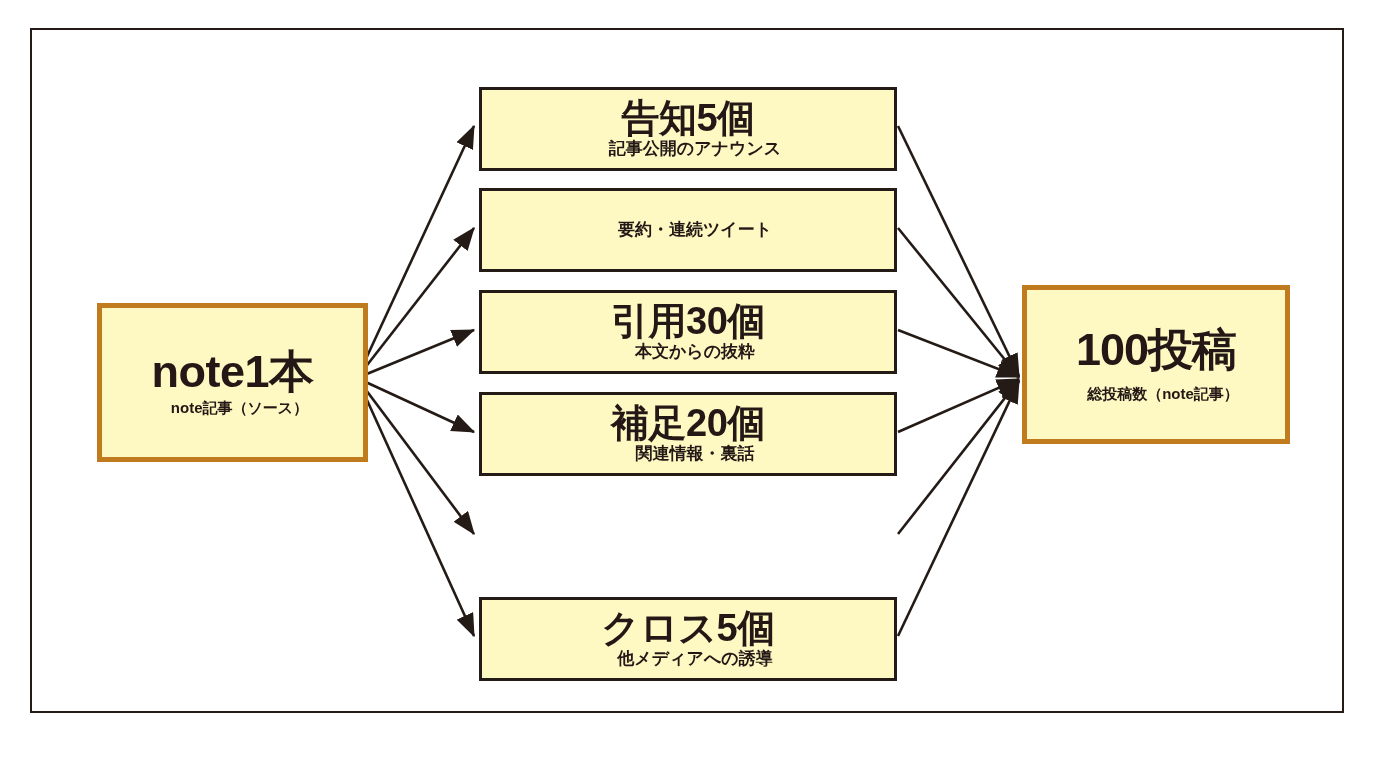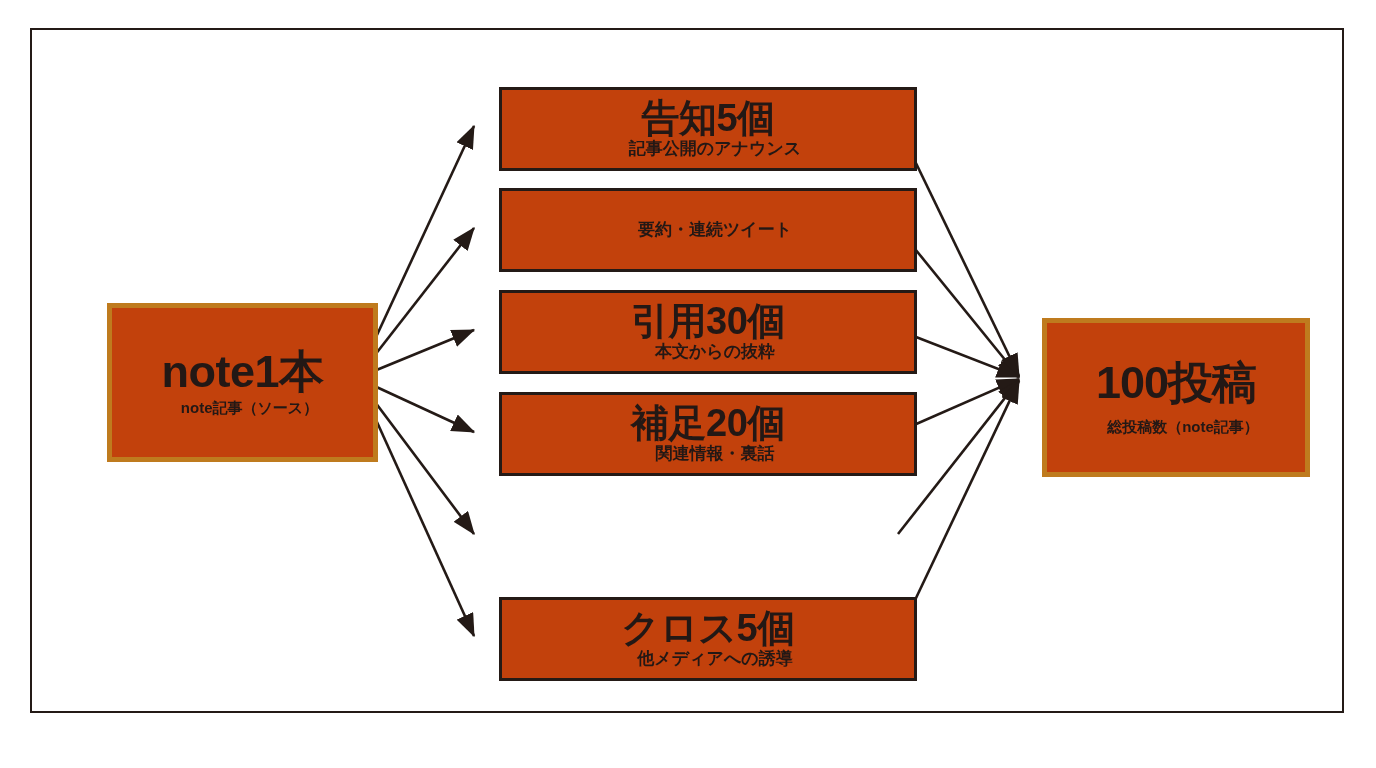--- a/index.html
+++ b/index.html
@@ -40,26 +40,25 @@
     top: 0;
     width: 1376px;
     height: 768px;
     pointer-events: none;
   }
 
   
   .node {
     position: absolute;
     box-sizing: border-box;
-    background: #c2410c;
+    background: #fef9c3;
     display: flex;
     flex-direction: column;
     align-items: center;
     justify-content: center;
-    margin-left: 20px;
   }
 
   .node-title {
     color: #231815;
     font-weight: bold;
     line-height: 1.04;
     letter-spacing: -0.5px;
     white-space: nowrap;
   }
 
@@ -76,22 +75,22 @@
     border: 5px solid #bf7b1e;
   }
   .endpoint .node-title {
     font-size: 45px;
     margin-bottom: 4px;
   }
   .endpoint .node-sub {
     font-size: 15px;
   }
 
-  #node-source  { left: 87px;   top: 303px; width: 271px; height: 159px; }
-  #node-output  { left: 1022px; top: 318px; width: 268px; height: 159px; gap: 8px; }
+  #node-source  { left: 97px;   top: 303px; width: 271px; height: 159px; }
+  #node-output  { left: 1022px; top: 285px; width: 268px; height: 159px; gap: 8px; }
 
   #node-output .node-title { letter-spacing: -1px; }
 
   
   .middle {
     border: 3px solid #241a16;
     left: 479px;
     width: 418px;
     height: 84px;
   }

